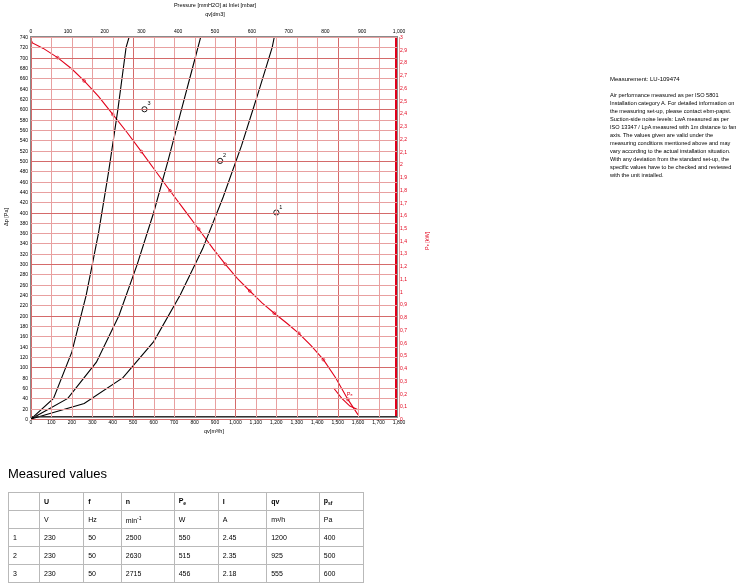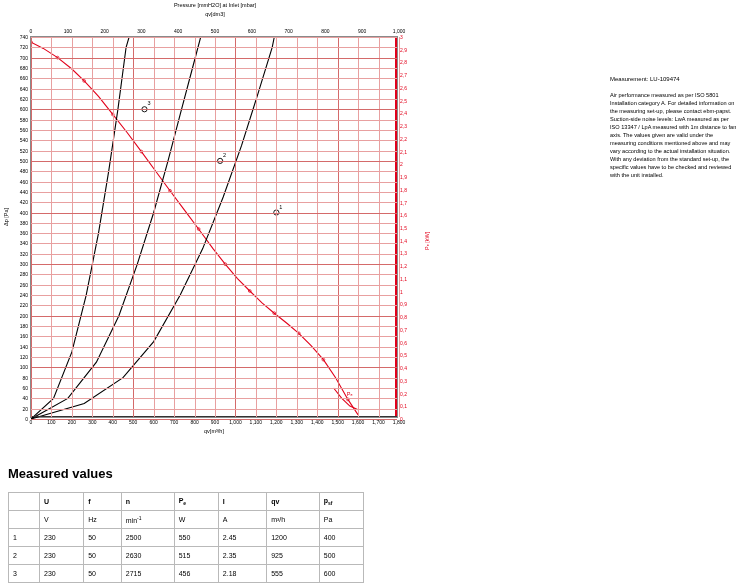--- a/index.html
+++ b/index.html
@@ -38,21 +38,21 @@
 
   .watermark{position:absolute;left:4px;top:262px;width:420px;text-align:left;
              pointer-events:none;user-select:none;}
   .wm1{font-size:38px;font-weight:bold;color:rgba(220,60,60,0.33);letter-spacing:2px;line-height:40px;}
   .wm2{font-size:15px;font-weight:bold;color:rgba(150,165,200,0.40);letter-spacing:3px;line-height:20px;}
 
   .note{position:absolute;left:610px;top:76px;width:128px;}
   .note .meas{font-size:6px;margin-bottom:9px;color:#000;}
   .note .body{font-size:5.6px;line-height:8px;color:#000;text-align:left;}
 
-  .mv-title{position:absolute;left:8px;top:466px;font-size:13px;font-weight:bold;color:#000;}
+  .mv-title{position:absolute;left:8px;top:466px;font-size:13px;font-weight:normal;color:#000;}
   table.mv{position:absolute;left:8px;top:492px;border-collapse:collapse;width:356px;}
   table.mv td,table.mv th{border:1px solid #b9b9b9;font-size:7px;height:17px;
       padding:0 4px;text-align:left;font-weight:normal;color:#000;}
   table.mv tr td:first-child,table.mv tr th:first-child{width:22px;}
   table.mv .hdr td{font-weight:bold;}
   sub{font-size:5px;}
   sup{font-size:5px;}
   .op-label{position:absolute;font-size:5.5px;color:#000;}
 </style>
 </head>

